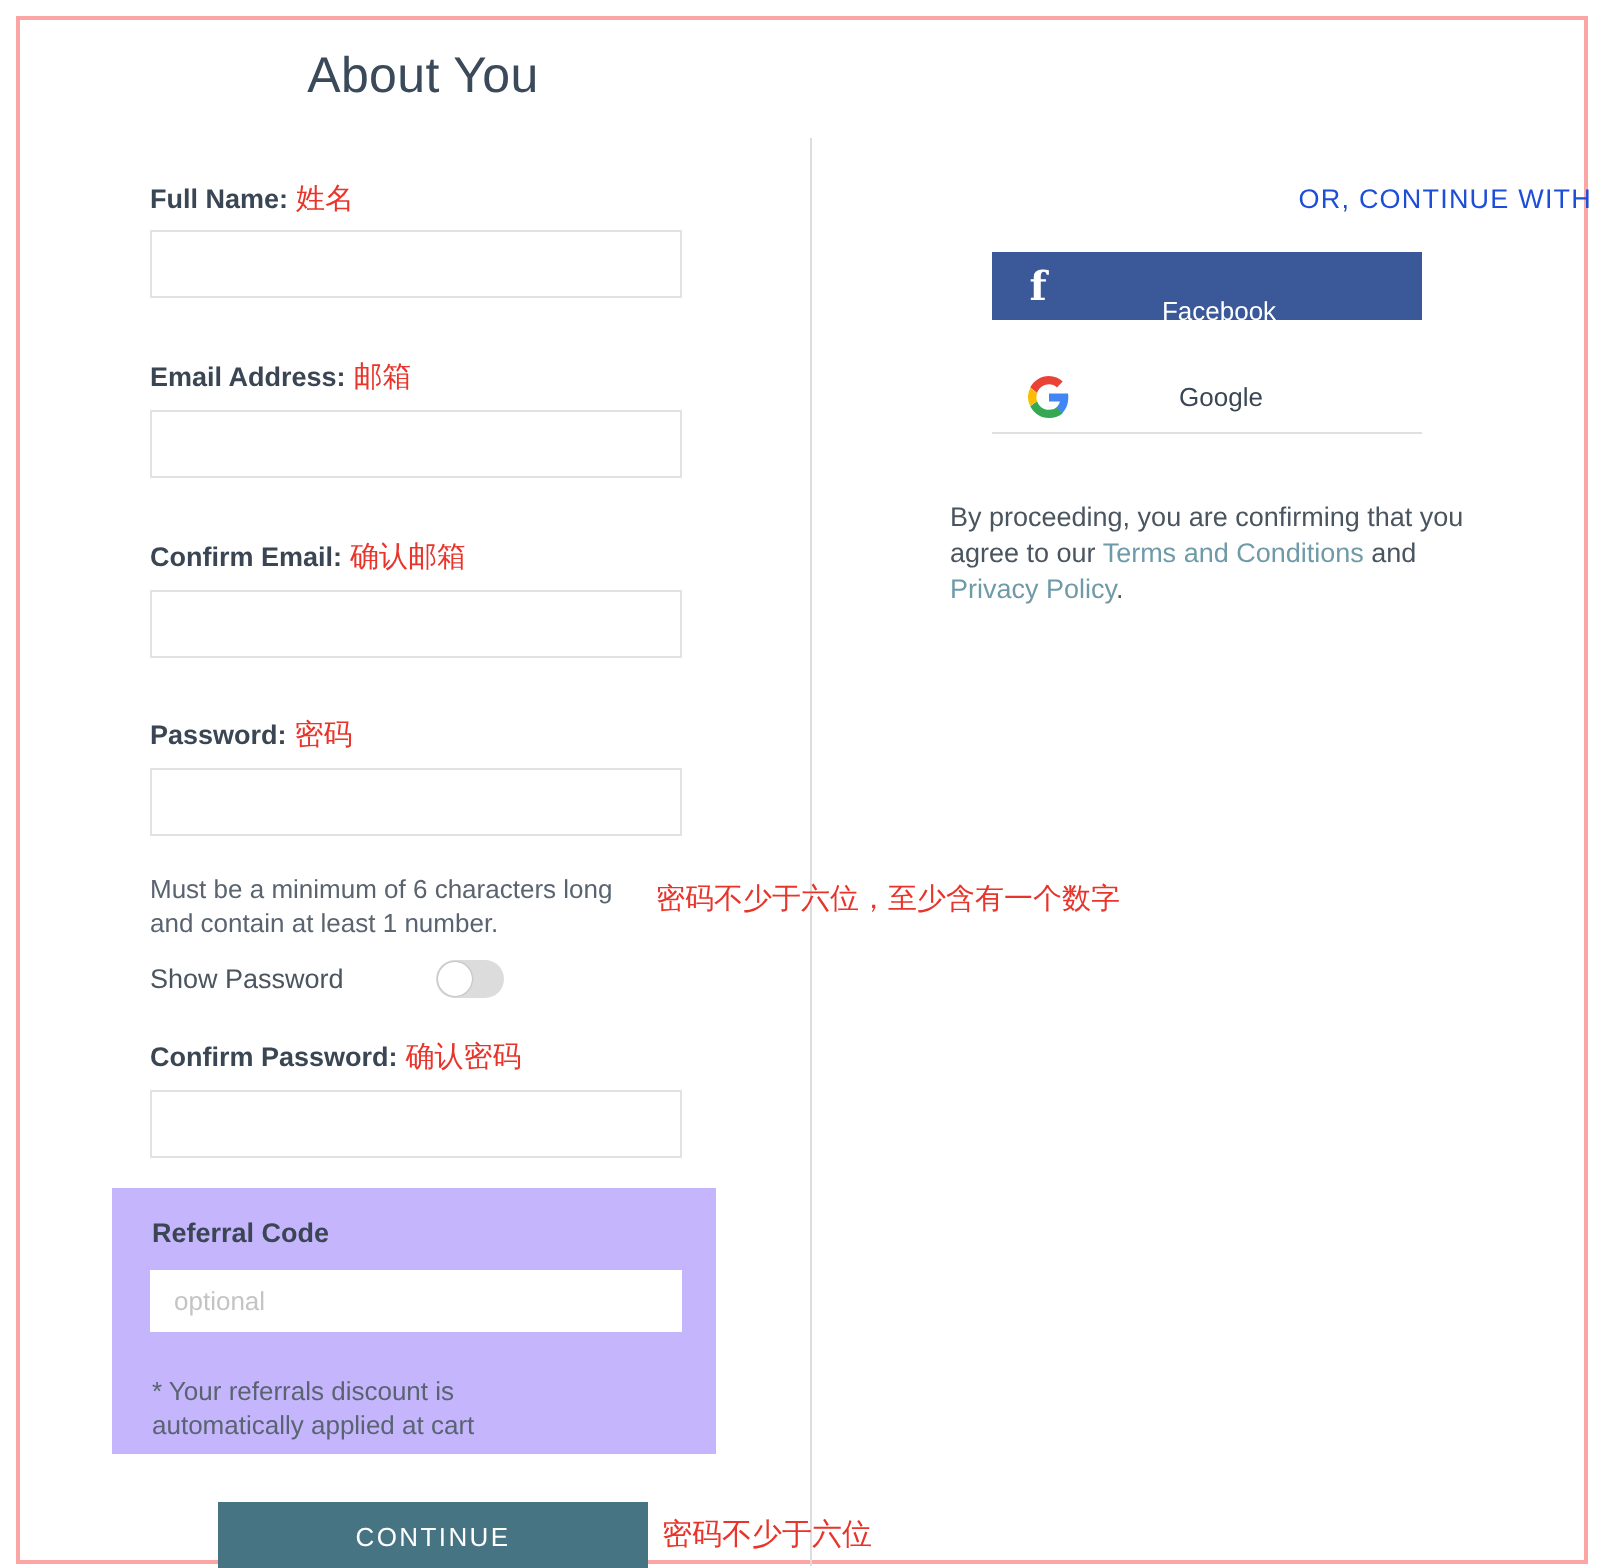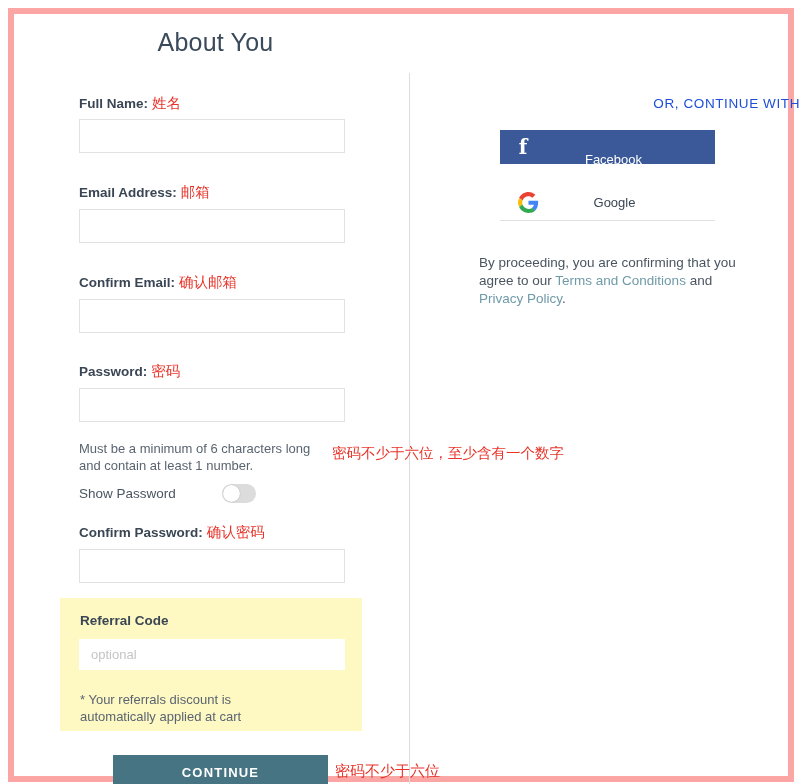--- a/index.html
+++ b/index.html
@@ -14,21 +14,21 @@
     color: #2f3d4c;
     overflow: hidden;
   }
 
   .page-card {
     position: absolute;
     left: 8px;
     top: 8px;
     width: 786px;
     height: 774px;
-    border: 6px solid #fca5a5;
+    border: 2px solid #fca5a5;
     background: #ffffff;
     box-sizing: border-box;
   }
 
   .page-title {
     position: absolute;
     left: 0;
     top: 14px;
     width: 403px;
     text-align: center;
@@ -137,21 +137,21 @@
     background: #ffffff;
     box-shadow: 0 0 1px rgba(0,0,0,0.35);
   }
 
   .referral-box {
     position: absolute;
     left: 46px;
     top: 584px;
     width: 302px;
     height: 133px;
-    background: #fef9c3;
+    background: #c4b5fd;
   }
   .referral-title {
     position: absolute;
     left: 20px;
     top: 15px;
     font-size: 13.5px;
     font-weight: 700;
     color: #3a4653;
   }
   .referral-input {
@@ -186,21 +186,20 @@
     top: 741px;
     width: 215px;
     height: 34px;
     background: #477482;
     border: none;
     color: #ffffff;
     font-family: "Liberation Sans", sans-serif;
     font-size: 13px;
     letter-spacing: 1.2px;
     cursor: pointer;
-    font-weight: bold;
   }
   .continue-cn {
     position: absolute;
     left: 321px;
     top: 748px;
     font-size: 15px;
     color: #e8342a;
     white-space: nowrap;
   }
 

